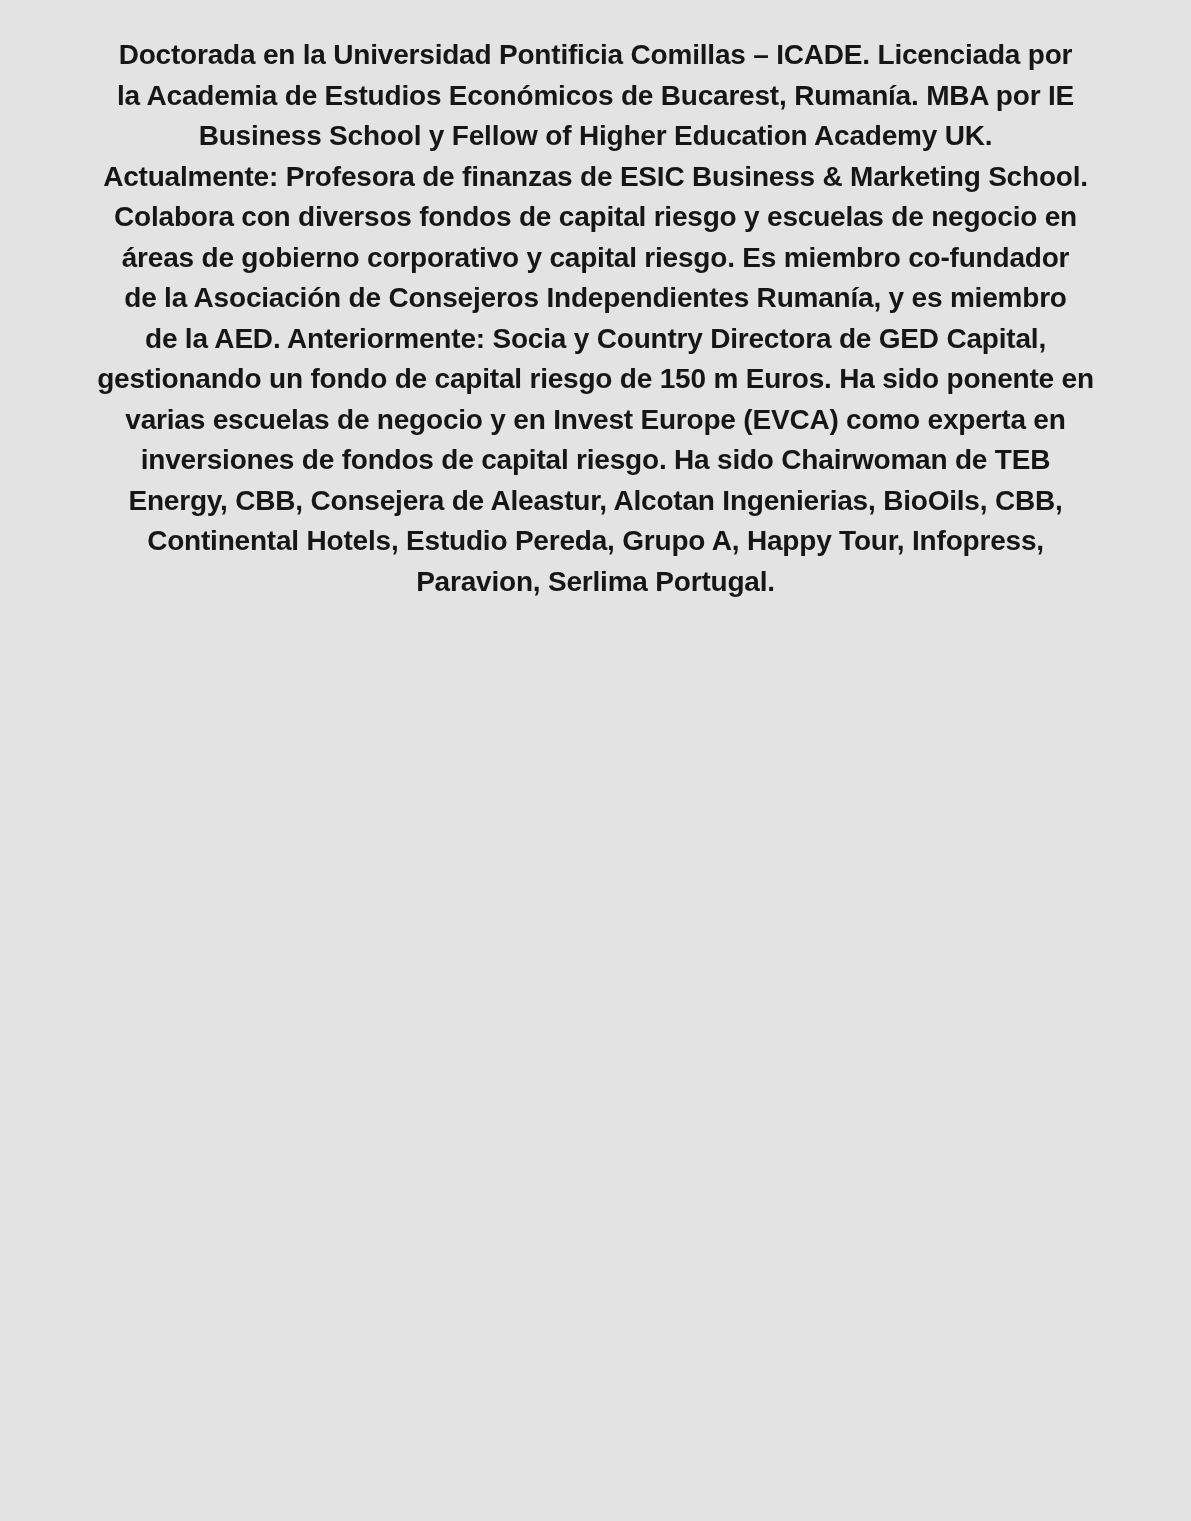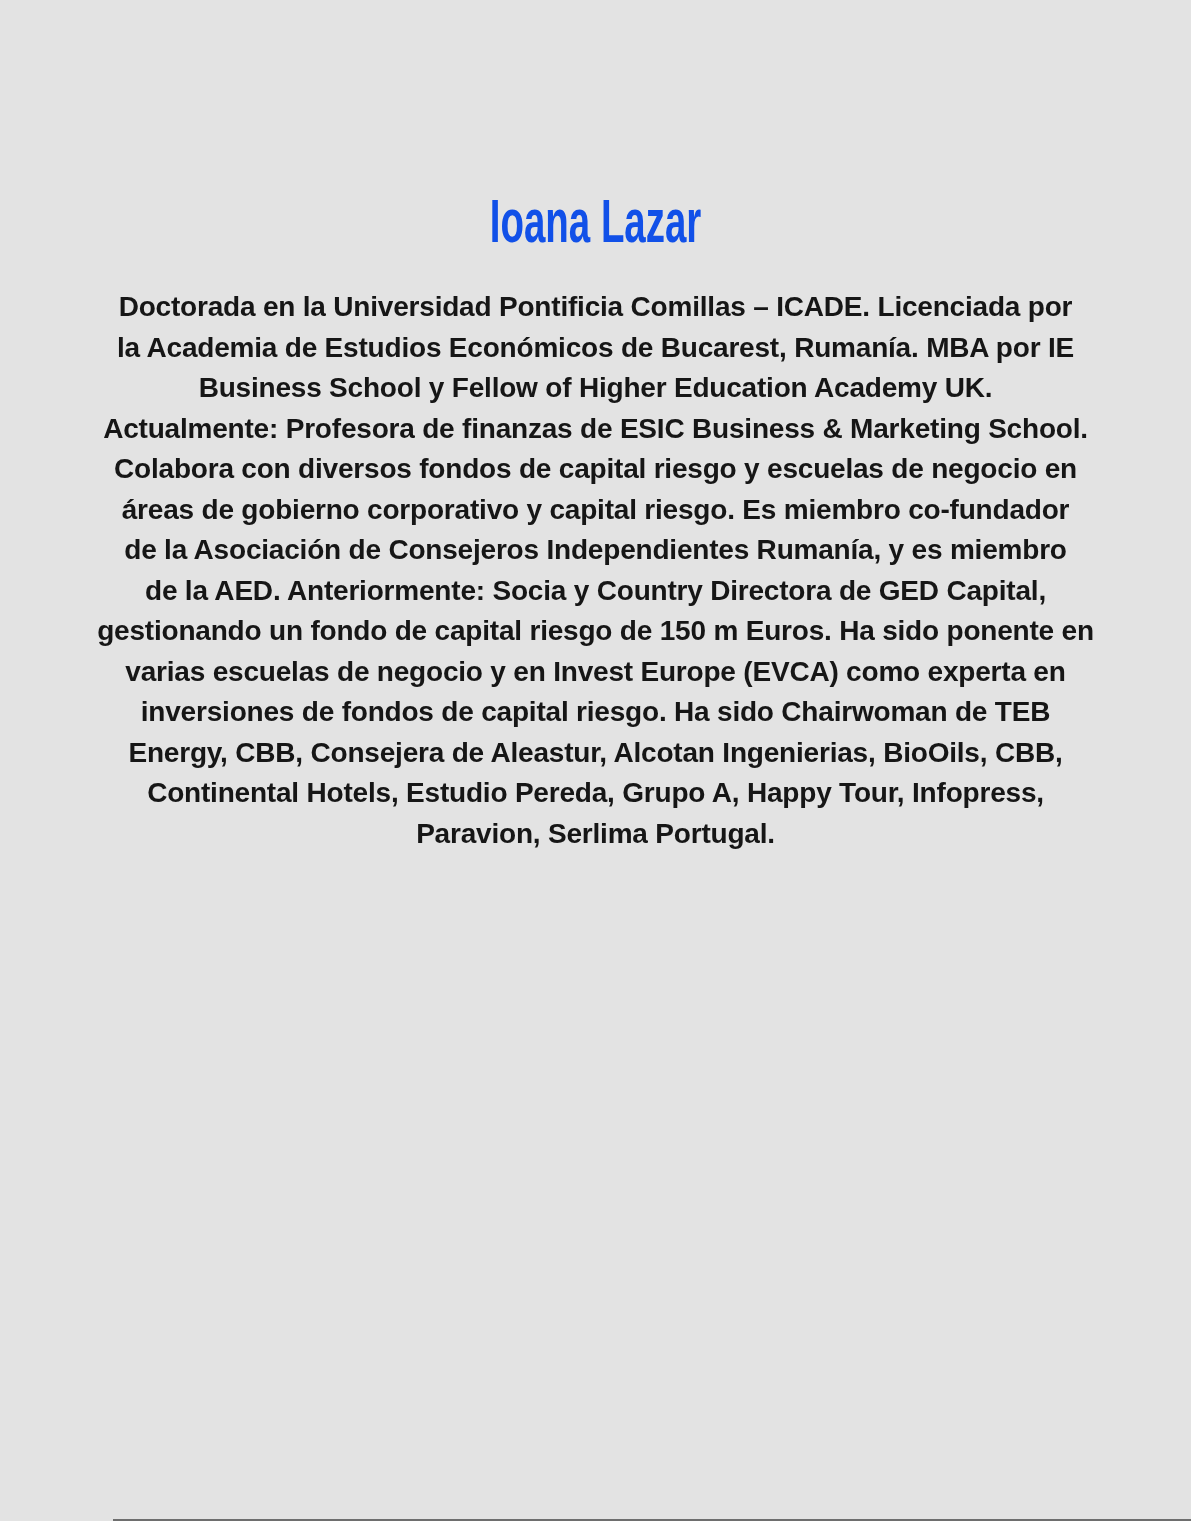--- a/index.html
+++ b/index.html
@@ -59,21 +59,20 @@
     right: 0;
     bottom: 0;
     height: 2px;
     background: #6e6e6e;
   }
 </style>
 </head>
 <body>
 
 <div class="page">
-  <h1 class="page-title"><span class="squeeze">Ioana Lazar</span></h1>
 
   <p class="bio-paragraph">Doctorada en la Universidad Pontificia Comillas – ICADE. Licenciada por
 la Academia de Estudios Económicos de Bucarest, Rumanía. MBA por IE
 Business School y Fellow of Higher Education Academy UK.
 Actualmente: Profesora de finanzas de ESIC Business &amp; Marketing School.
 Colabora con diversos fondos de capital riesgo y escuelas de negocio en
 áreas de gobierno corporativo y capital riesgo. Es miembro co-fundador
 de la Asociación de Consejeros Independientes Rumanía, y es miembro
 de la AED. Anteriormente: Socia y Country Directora de GED Capital,
 gestionando un fondo de capital riesgo de 150 m Euros. Ha sido ponente en

